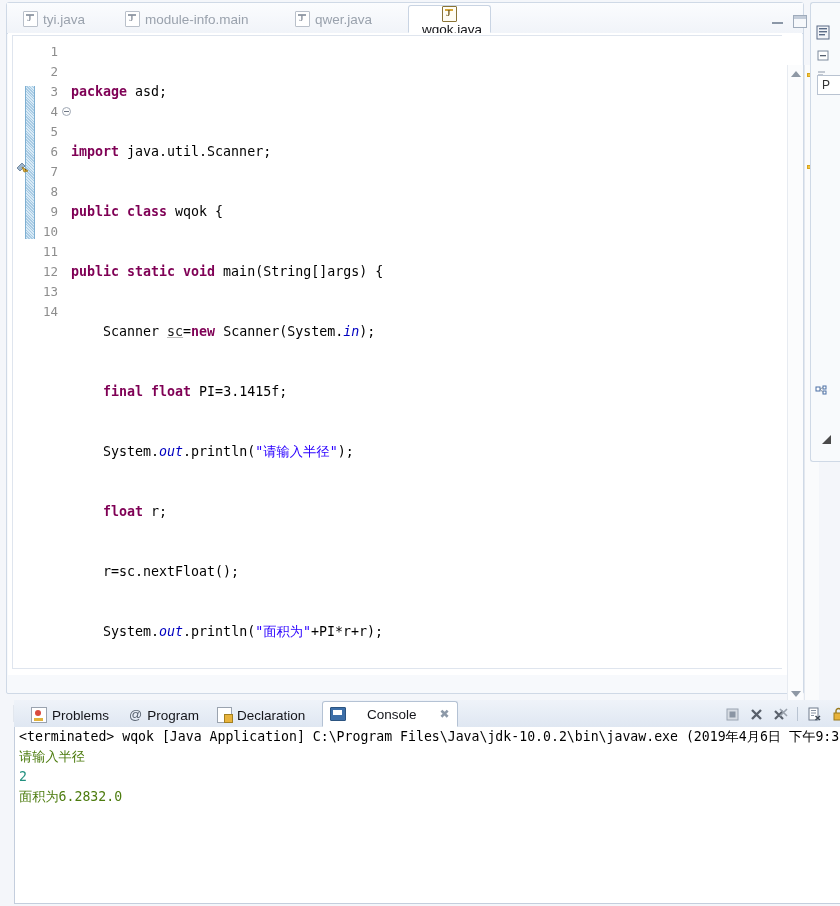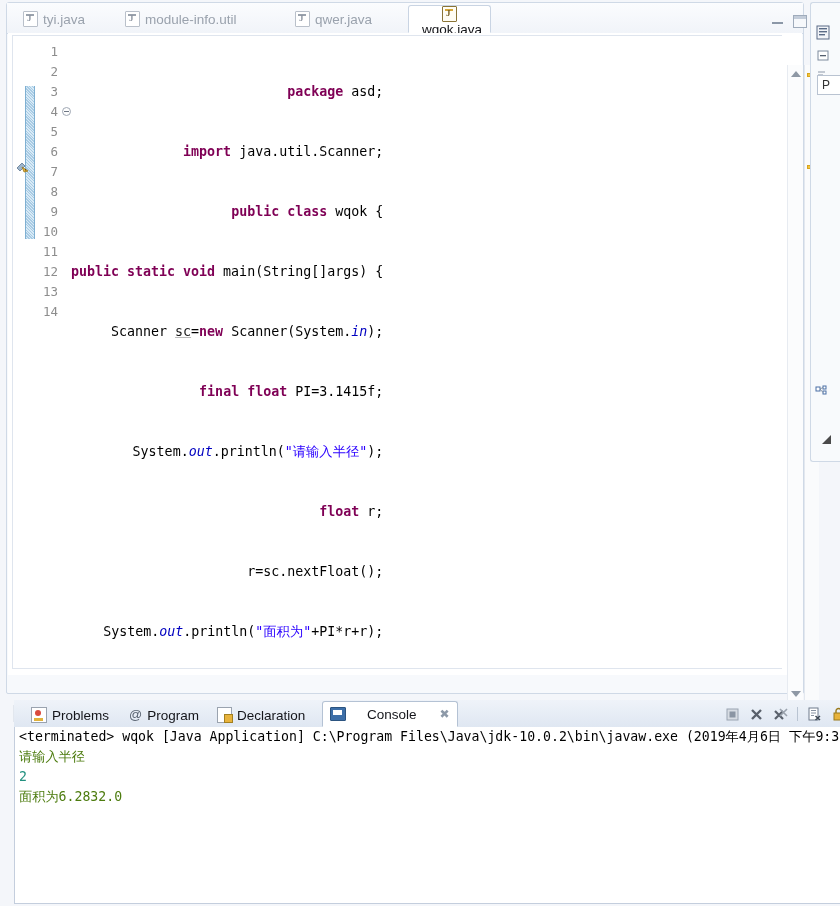--- a/index.html
+++ b/index.html
@@ -169,21 +169,21 @@
 
   
   #code {
     position: absolute; left: 58px; top: 6px;
     font-family: "DejaVu Sans Mono", monospace;
     font-size: 13.3px;
     line-height: 20px;
     white-space: pre;
     color: #000000;
   }
-  #code .ln { height: 20px; text-align: right; }
+  #code .ln { height: 20px; }
   .kw  { color: #7f0055; font-weight: bold; }
   .str { color: #2a00ff; }
   .fld { color: #0000c0; font-style: italic; font-weight: normal; }
   .loc { color: #000000; }
   .unr { color: #1a1a1a; text-decoration: underline; text-decoration-color: #b9b9b9; }
   .pln { color: #000000; }
 
   
   #ov-ruler {
     position: absolute; left: 796px; top: 32px;
@@ -385,21 +385,21 @@
 
   <div id="editor-folder">
 
     <div id="editor-tabbar">
       <div class="etab" style="left:8px;">
         <span class="jicon"></span>
         <span class="tlabel">tyi.java</span>
       </div>
       <div class="etab" style="left:110px;">
         <span class="jicon"></span>
-        <span class="tlabel">module-info.util</span>
+        <span class="tlabel">module-info.main</span>
       </div>
       <div class="etab" style="left:280px;">
         <span class="jicon"></span>
         <span class="tlabel">qwer.java</span>
       </div>
       <div class="etab active" style="left:401px;">
         <span class="jicon"></span>
         <span class="tlabel">wqok.java</span>
         <span class="tclose">✖</span>
       </div>

